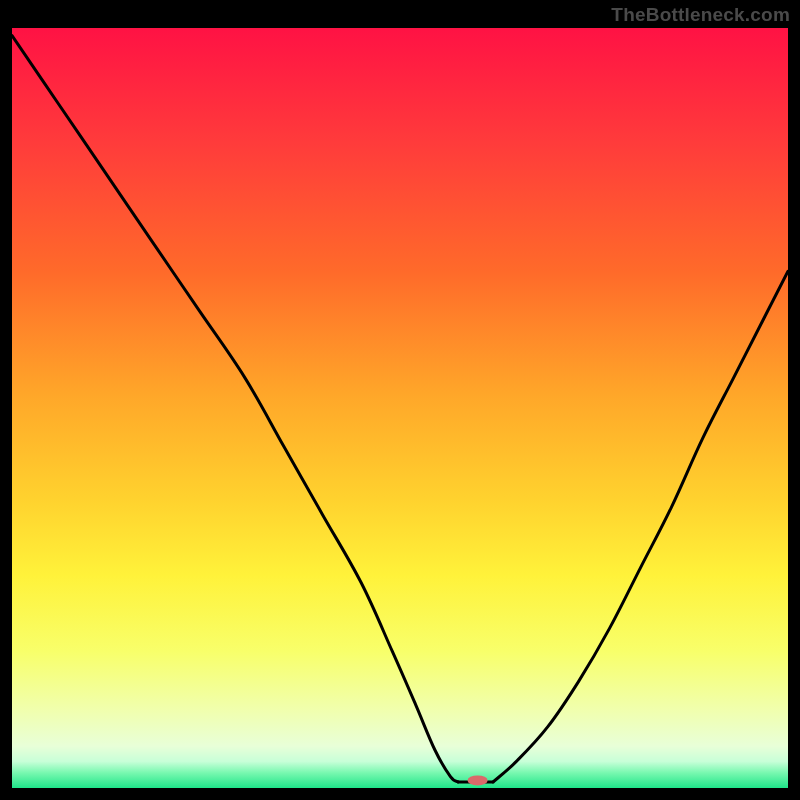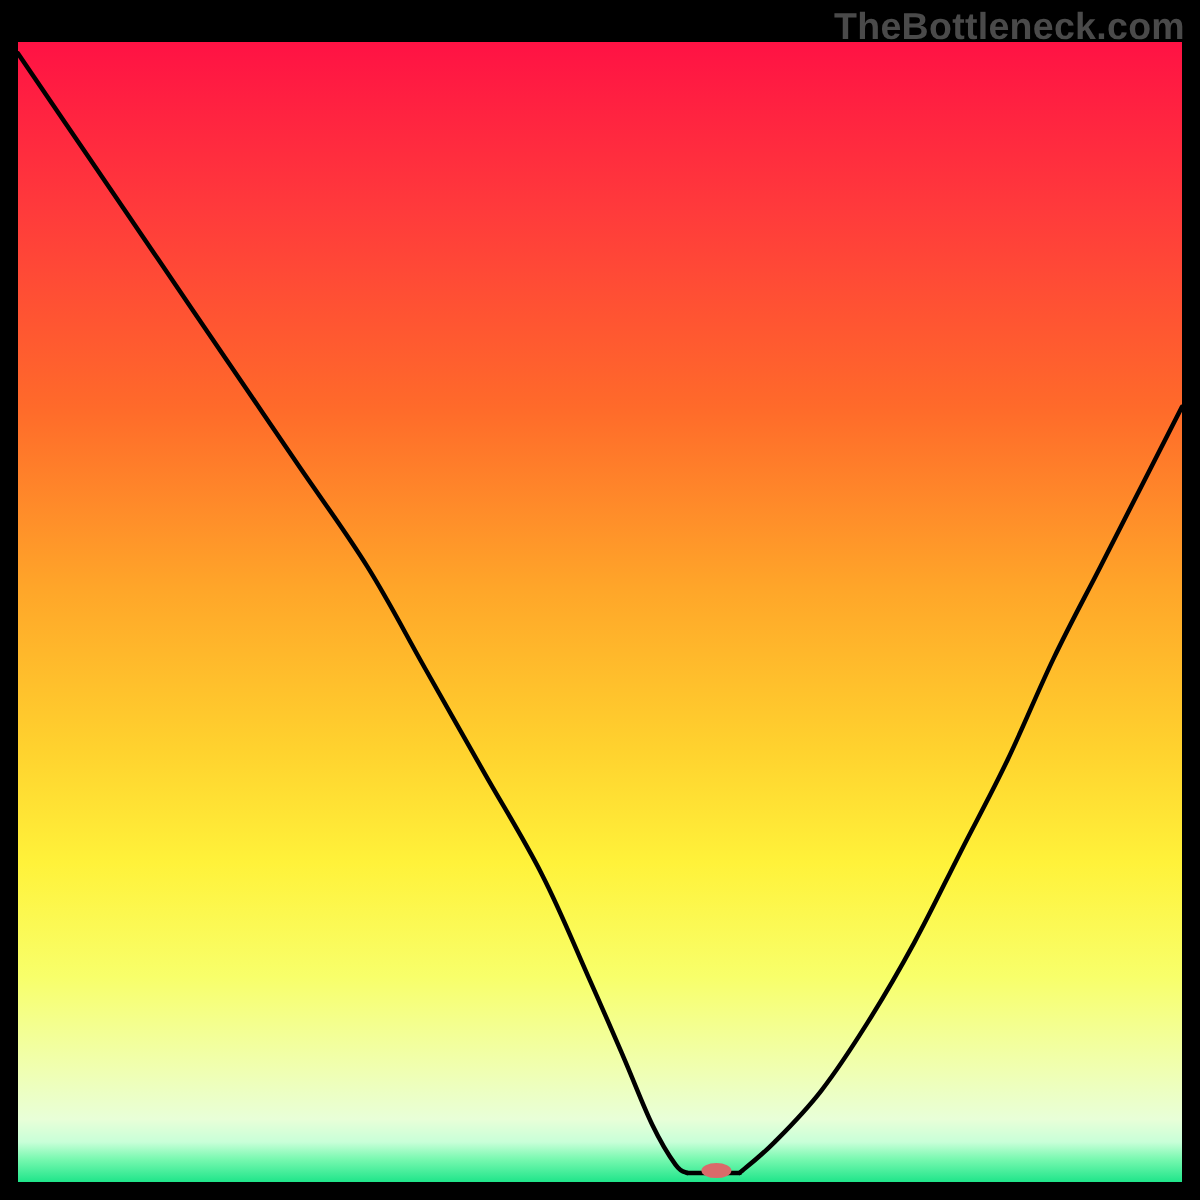--- a/index.html
+++ b/index.html
@@ -15,21 +15,21 @@
     position: relative;
     width: 800px;
     height: 800px;
     background: #000;
   }
   .watermark {
     position: absolute;
     top: 4px;
     right: 10px;
     color: #4a4a4a;
-    font-size: 25px;
+    font-size: 19px;
     font-weight: 600;
     letter-spacing: 0.2px;
     z-index: 20;
   }
   .plot-wrap {
     position: absolute;
     left: 12px;
     top: 28px;
     width: 776px;
     height: 760px;

